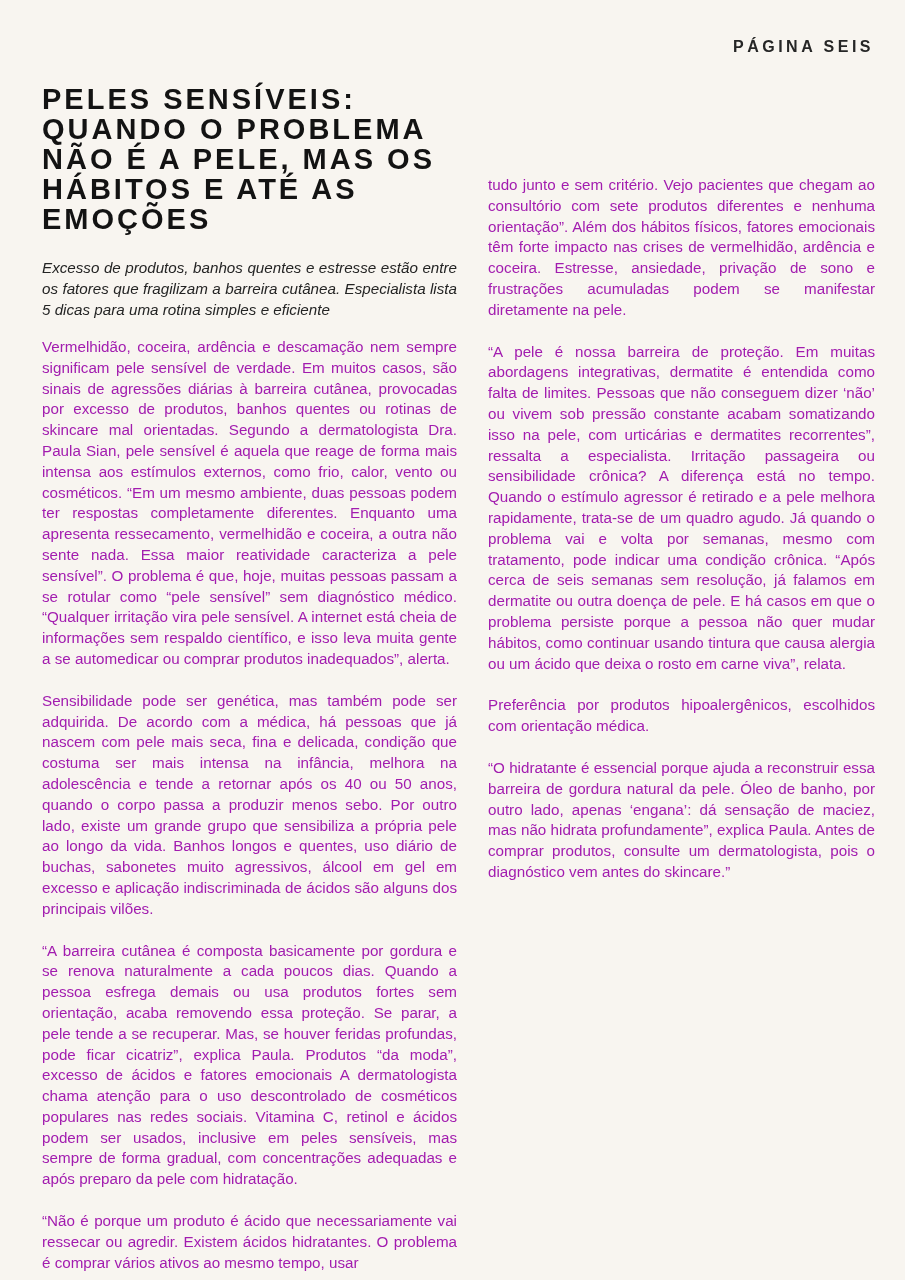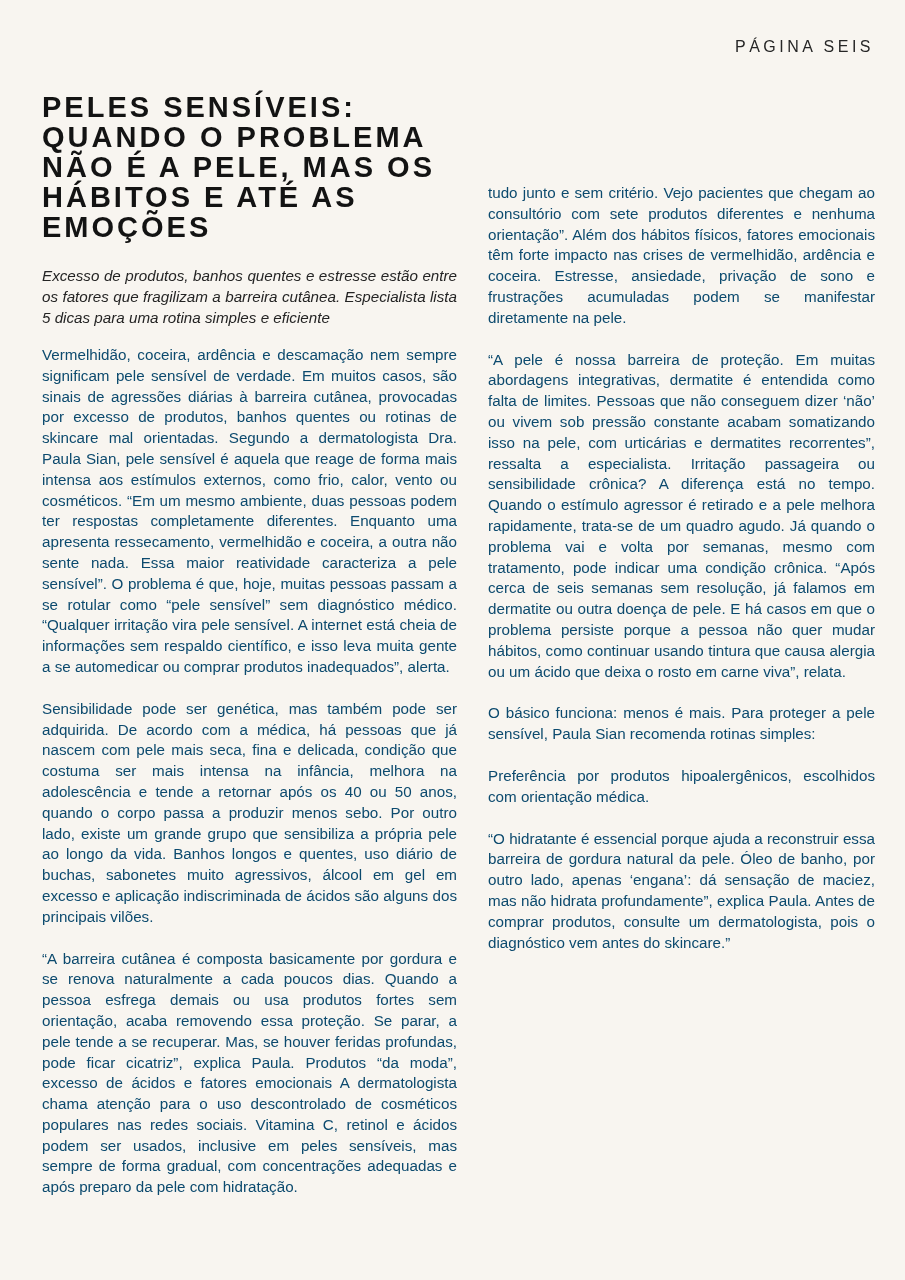--- a/index.html
+++ b/index.html
@@ -17,79 +17,79 @@
   }
   .masthead {
     position: absolute;
     top: 36px;
     right: 31px;
     text-align: right;
     font-size: 16px;
     letter-spacing: 3.5px;
     line-height: 22px;
     color: #262626;
-    font-weight: 400;
+    font-weight: 700;
   }
   .columns {
     position: absolute;
     top: 84px;
     left: 42px;
     right: 30px;
     display: flex;
     gap: 31px;
   }
   .col-left {
     width: 415px;
     flex: none;
   }
   .col-right {
     flex: 1;
     padding-top: 91px;
   }
   .title {
-    margin: 8px 0 23px 0;
+    margin: 0 0 23px 0;
     font-size: 29px;
     font-weight: 700;
     letter-spacing: 3px;
     line-height: 30px;
     color: #131313;
     text-transform: uppercase;
   }
   .subtitle {
     margin: 8px 0 17px 0;
     font-style: italic;
     font-size: 15.2px;
     line-height: 21px;
     text-align: justify;
     color: #242424;
   }
   .body-par {
-    margin: 8px 0 21px 0;
+    margin: 0 0 21px 0;
     font-size: 15.2px;
     line-height: 20.8px;
     text-align: justify;
-    color: #0c4a6e;
+    color: #a21caf;
   }
 </style>
 </head>
 <body>
 
 <header class="masthead">
   <div>PÁGINA SEIS</div>
 </header>
 
 <main class="columns">
   <section class="col-left">
     <h1 class="title">PELES SENSÍVEIS: QUANDO O PROBLEMA NÃO É A PELE, MAS OS HÁBITOS E ATÉ AS EMOÇÕES</h1>
     <p class="subtitle">Excesso de produtos, banhos quentes e estresse estão entre os fatores que fragilizam a barreira cutânea. Especialista lista 5 dicas para uma rotina simples e eficiente</p>
     <p class="body-par">Vermelhidão, coceira, ardência e descamação nem sempre significam pele sensível de verdade. Em muitos casos, são sinais de agressões diárias à barreira cutânea, provocadas por excesso de produtos, banhos quentes ou rotinas de skincare mal orientadas. Segundo a dermatologista Dra. Paula Sian, pele sensível é aquela que reage de forma mais intensa aos estímulos externos, como frio, calor, vento ou cosméticos. “Em um mesmo ambiente, duas pessoas podem ter respostas completamente diferentes. Enquanto uma apresenta ressecamento, vermelhidão e coceira, a outra não sente nada. Essa maior reatividade caracteriza a pele sensível”. O problema é que, hoje, muitas pessoas passam a se rotular como “pele sensível” sem diagnóstico médico. “Qualquer irritação vira pele sensível. A internet está cheia de informações sem respaldo científico, e isso leva muita gente a se automedicar ou comprar produtos inadequados”, alerta.</p>
     <p class="body-par">Sensibilidade pode ser genética, mas também pode ser adquirida. De acordo com a médica, há pessoas que já nascem com pele mais seca, fina e delicada, condição que costuma ser mais intensa na infância, melhora na adolescência e tende a retornar após os 40 ou 50 anos, quando o corpo passa a produzir menos sebo. Por outro lado, existe um grande grupo que sensibiliza a própria pele ao longo da vida. Banhos longos e quentes, uso diário de buchas, sabonetes muito agressivos, álcool em gel em excesso e aplicação indiscriminada de ácidos são alguns dos principais vilões.</p>
     <p class="body-par">“A barreira cutânea é composta basicamente por gordura e se renova naturalmente a cada poucos dias. Quando a pessoa esfrega demais ou usa produtos fortes sem orientação, acaba removendo essa proteção. Se parar, a pele tende a se recuperar. Mas, se houver feridas profundas, pode ficar cicatriz”, explica Paula. Produtos “da moda”, excesso de ácidos e fatores emocionais A dermatologista chama atenção para o uso descontrolado de cosméticos populares nas redes sociais. Vitamina C, retinol e ácidos podem ser usados, inclusive em peles sensíveis, mas sempre de forma gradual, com concentrações adequadas e após preparo da pele com hidratação.</p>
+    <p class="body-par">“Não é porque um produto é ácido que necessariamente vai ressecar ou agredir. Existem ácidos hidratantes. O problema é comprar vários ativos ao mesmo tempo, usar</p>
   </section>
 
   <section class="col-right">
     <p class="body-par">tudo junto e sem critério. Vejo pacientes que chegam ao consultório com sete produtos diferentes e nenhuma orientação”. Além dos hábitos físicos, fatores emocionais têm forte impacto nas crises de vermelhidão, ardência e coceira. Estresse, ansiedade, privação de sono e frustrações acumuladas podem se manifestar diretamente na pele.</p>
     <p class="body-par">“A pele é nossa barreira de proteção. Em muitas abordagens integrativas, dermatite é entendida como falta de limites. Pessoas que não conseguem dizer ‘não’ ou vivem sob pressão constante acabam somatizando isso na pele, com urticárias e dermatites recorrentes”, ressalta a especialista. Irritação passageira ou sensibilidade crônica? A diferença está no tempo. Quando o estímulo agressor é retirado e a pele melhora rapidamente, trata-se de um quadro agudo. Já quando o problema vai e volta por semanas, mesmo com tratamento, pode indicar uma condição crônica. “Após cerca de seis semanas sem resolução, já falamos em dermatite ou outra doença de pele. E há casos em que o problema persiste porque a pessoa não quer mudar hábitos, como continuar usando tintura que causa alergia ou um ácido que deixa o rosto em carne viva”, relata.</p>
-    <p class="body-par">O básico funciona: menos é mais. Para proteger a pele sensível, Paula Sian recomenda rotinas simples:</p>
     <p class="body-par">Preferência por produtos hipoalergênicos, escolhidos com orientação médica.</p>
     <p class="body-par">“O hidratante é essencial porque ajuda a reconstruir essa barreira de gordura natural da pele. Óleo de banho, por outro lado, apenas ‘engana’: dá sensação de maciez, mas não hidrata profundamente”, explica Paula. Antes de comprar produtos, consulte um dermatologista, pois o diagnóstico vem antes do skincare.”</p>
   </section>
 </main>
 
 </body></html>

